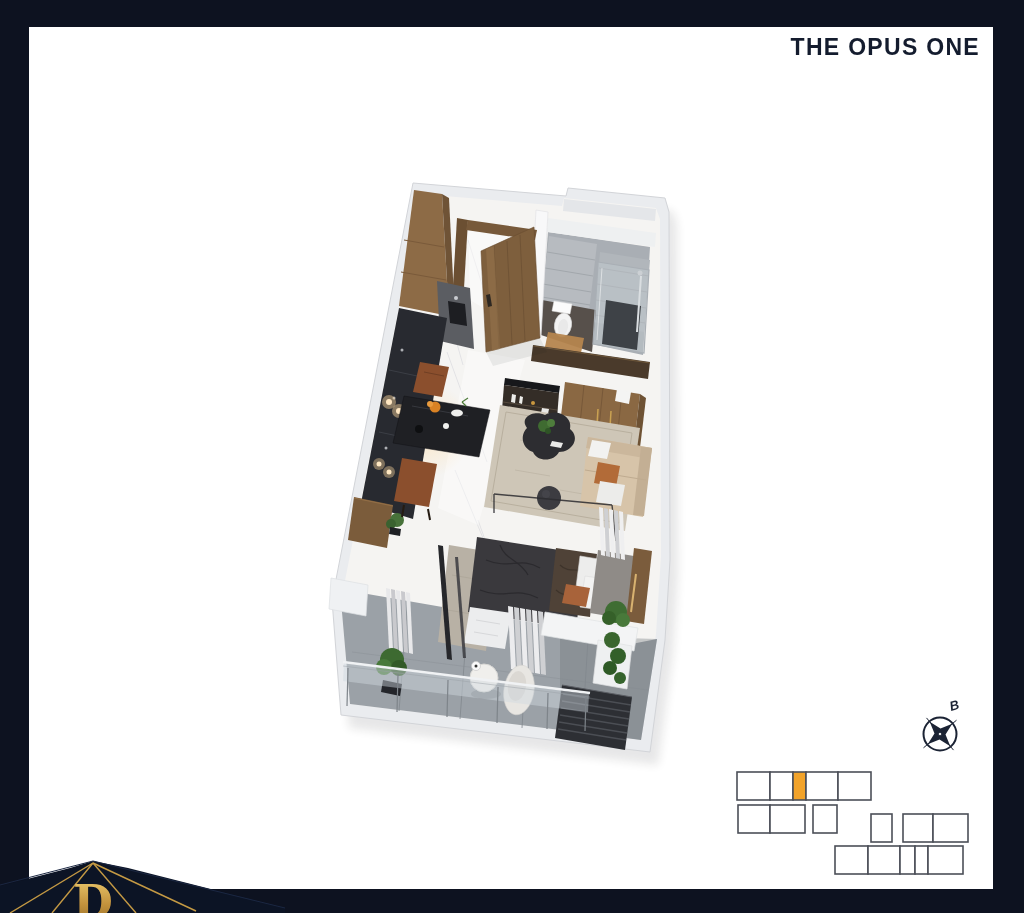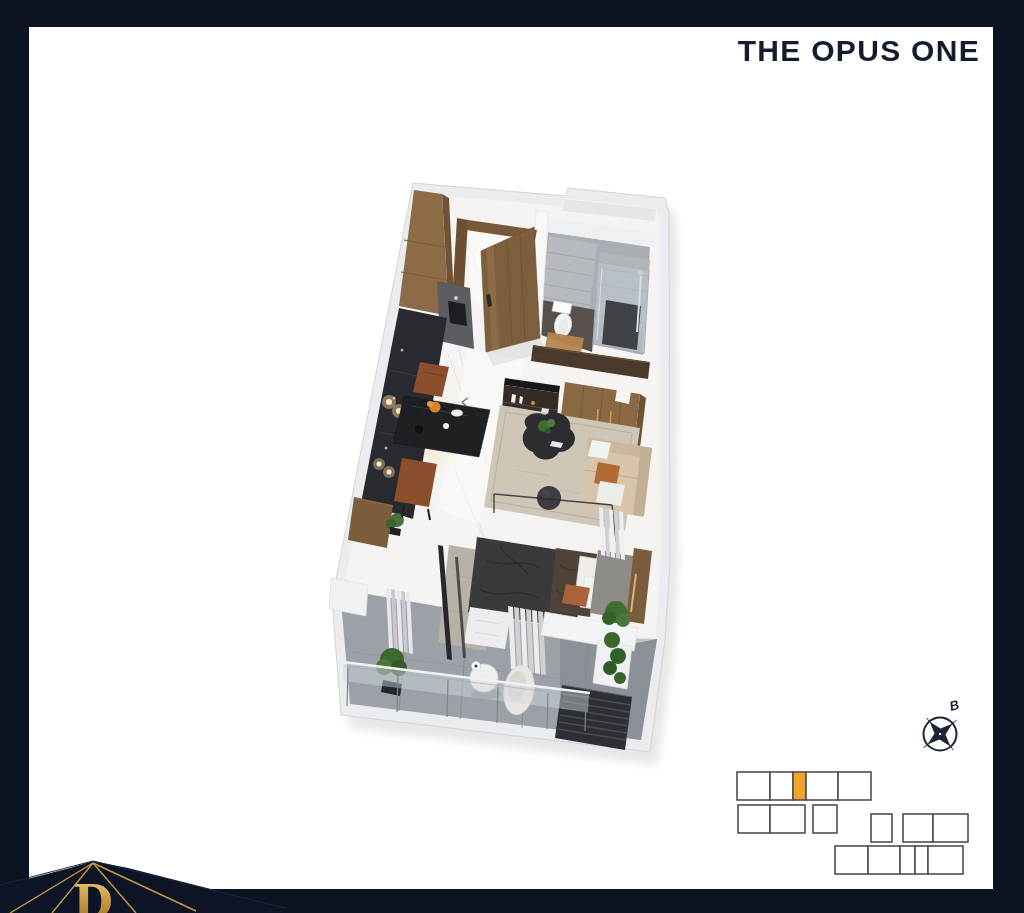--- a/index.html
+++ b/index.html
@@ -7,21 +7,21 @@
     width:1024px;height:913px;position:relative;overflow:hidden;
     background:var(--c-frame,#0d1220);
     font-family:"Liberation Sans",sans-serif;
   }
   .page{
     position:absolute;left:29px;top:27px;width:964px;height:862px;
     background:var(--c-page,#ffffff);
   }
   .title{
     position:absolute;right:44px;top:34px;
-    font-size:30px;font-weight:bold;letter-spacing:1.3px;
+    font-size:23px;font-weight:bold;letter-spacing:1.3px;
     color:var(--c-title_text,#141c2e);
     white-space:nowrap;
   }
   .plan-svg{position:absolute;left:300px;top:160px;width:400px;height:620px;}
   .compass-svg{position:absolute;left:905px;top:695px;width:70px;height:78px;}
   .locator-svg{position:absolute;left:725px;top:760px;width:255px;height:120px;}
   .logo-svg{position:absolute;left:0px;top:830px;width:285px;height:83px;}
 </style>
 </head>
 <body>

